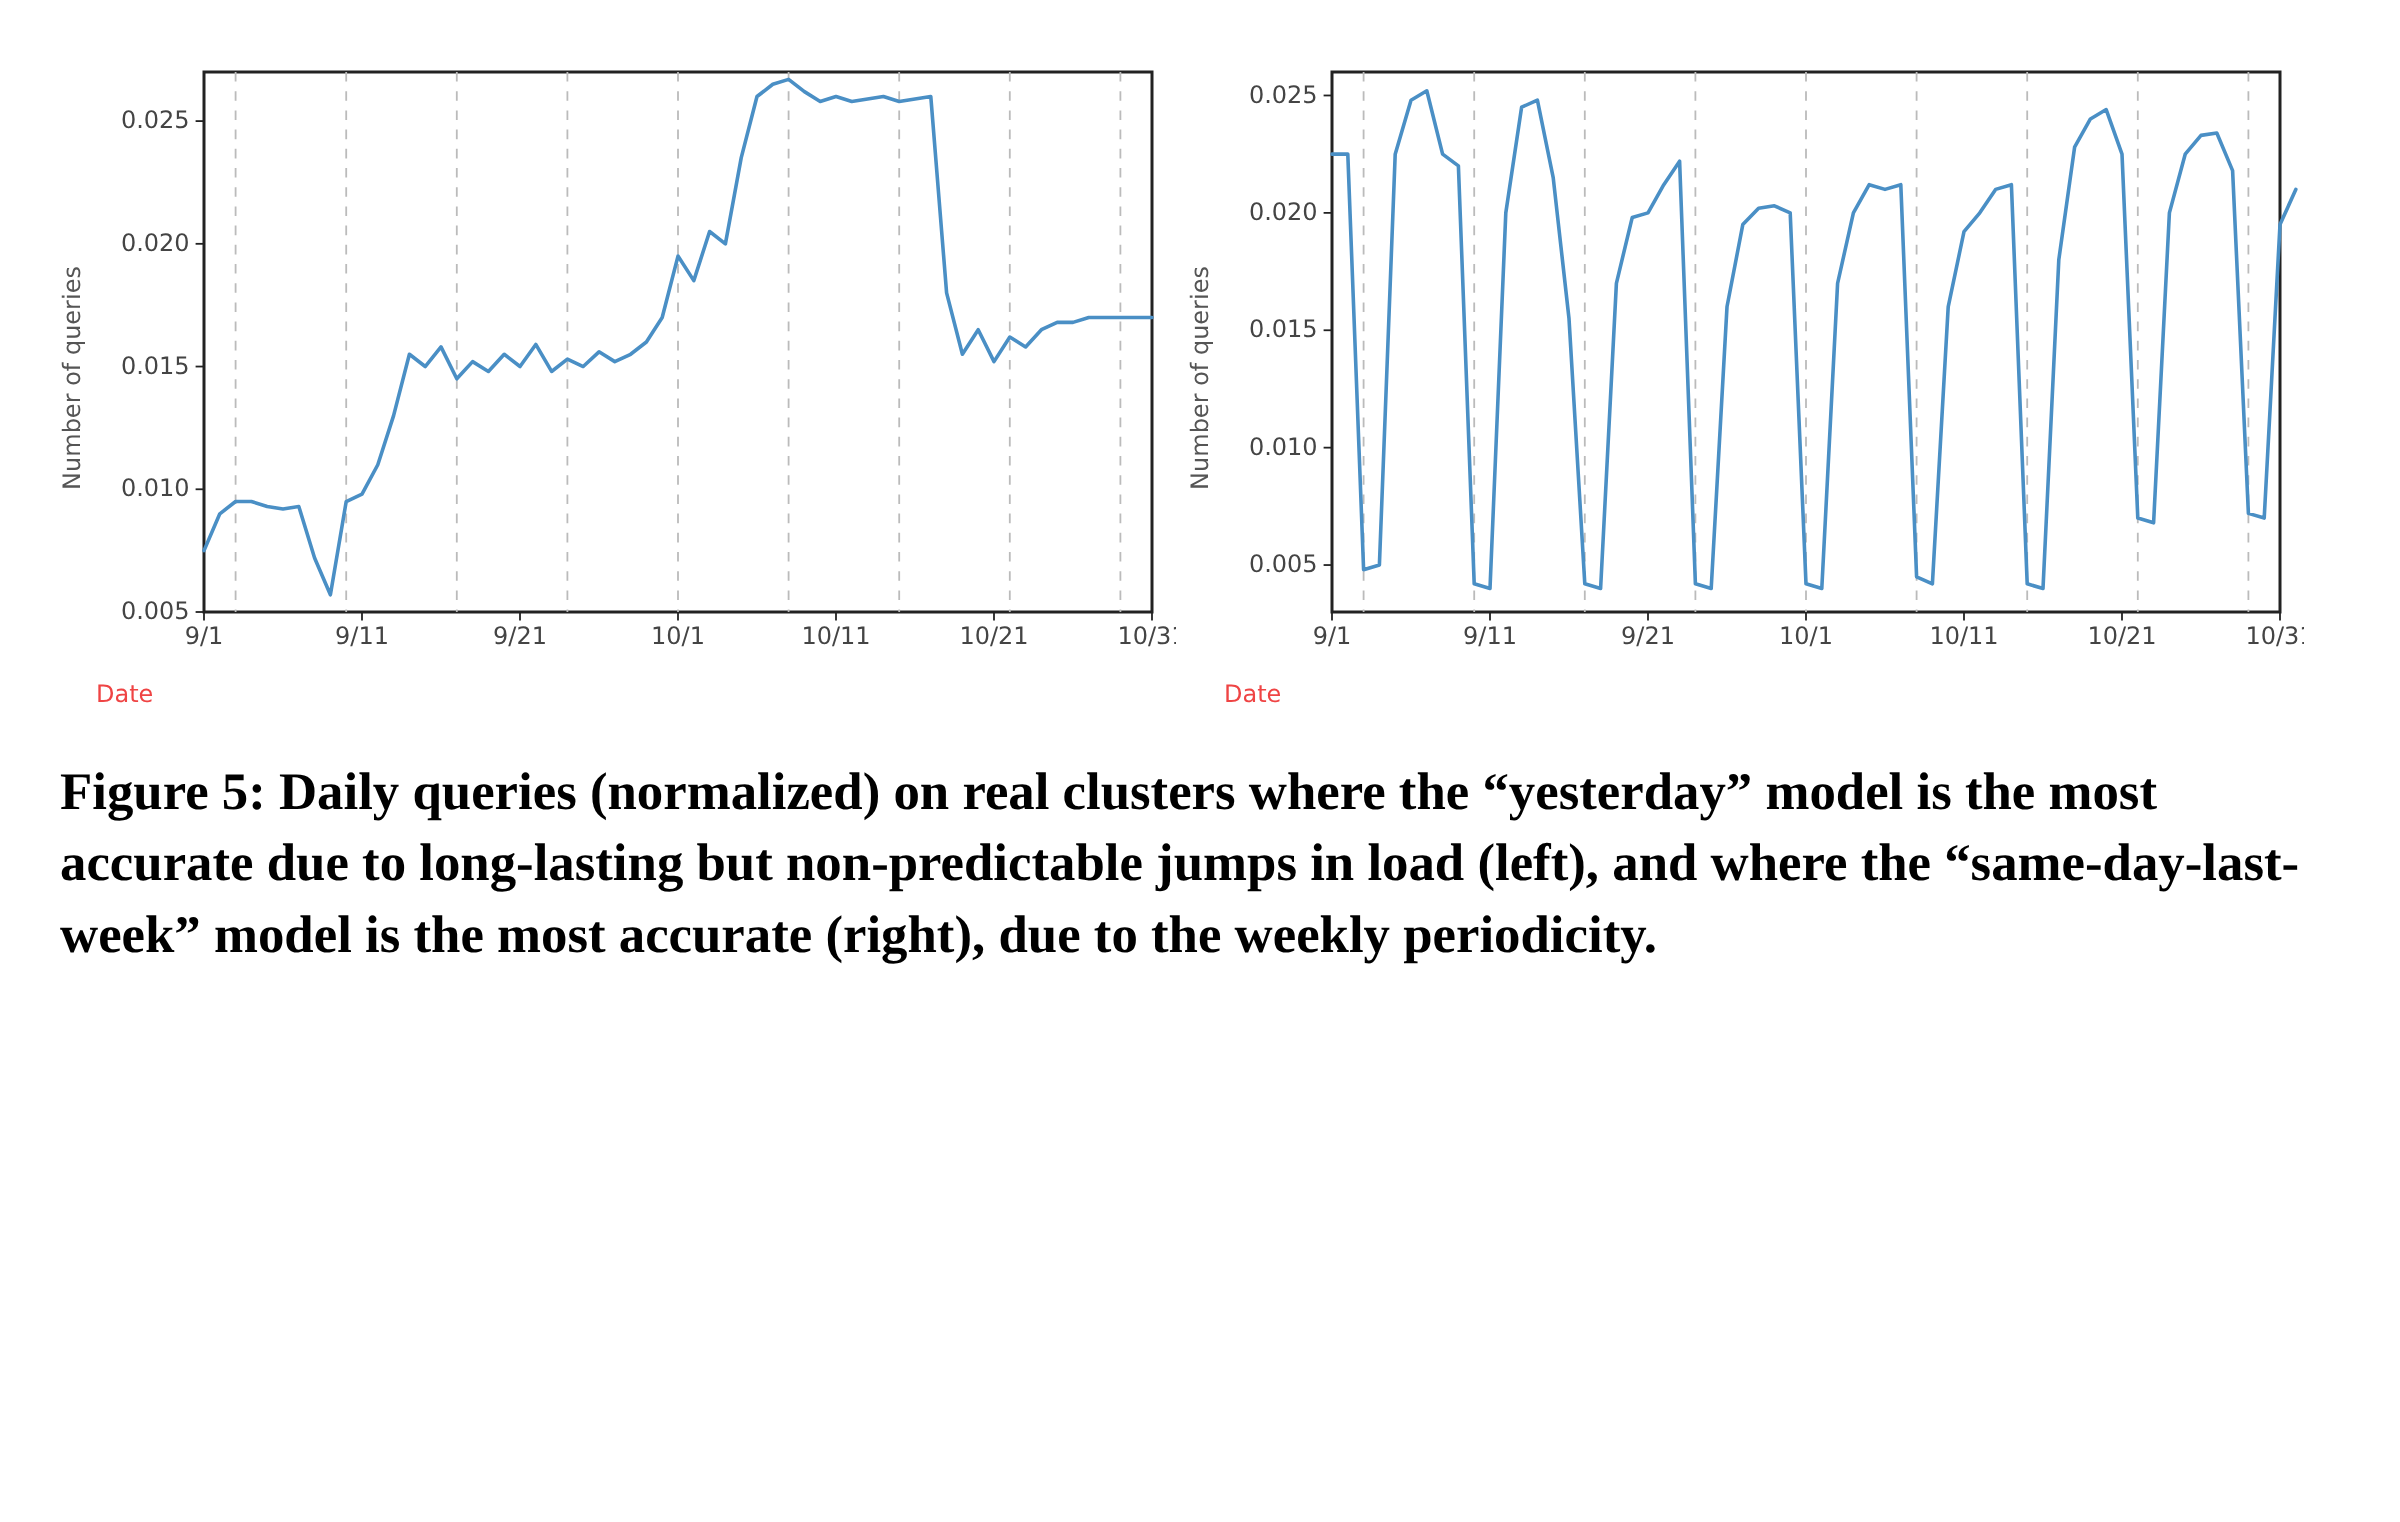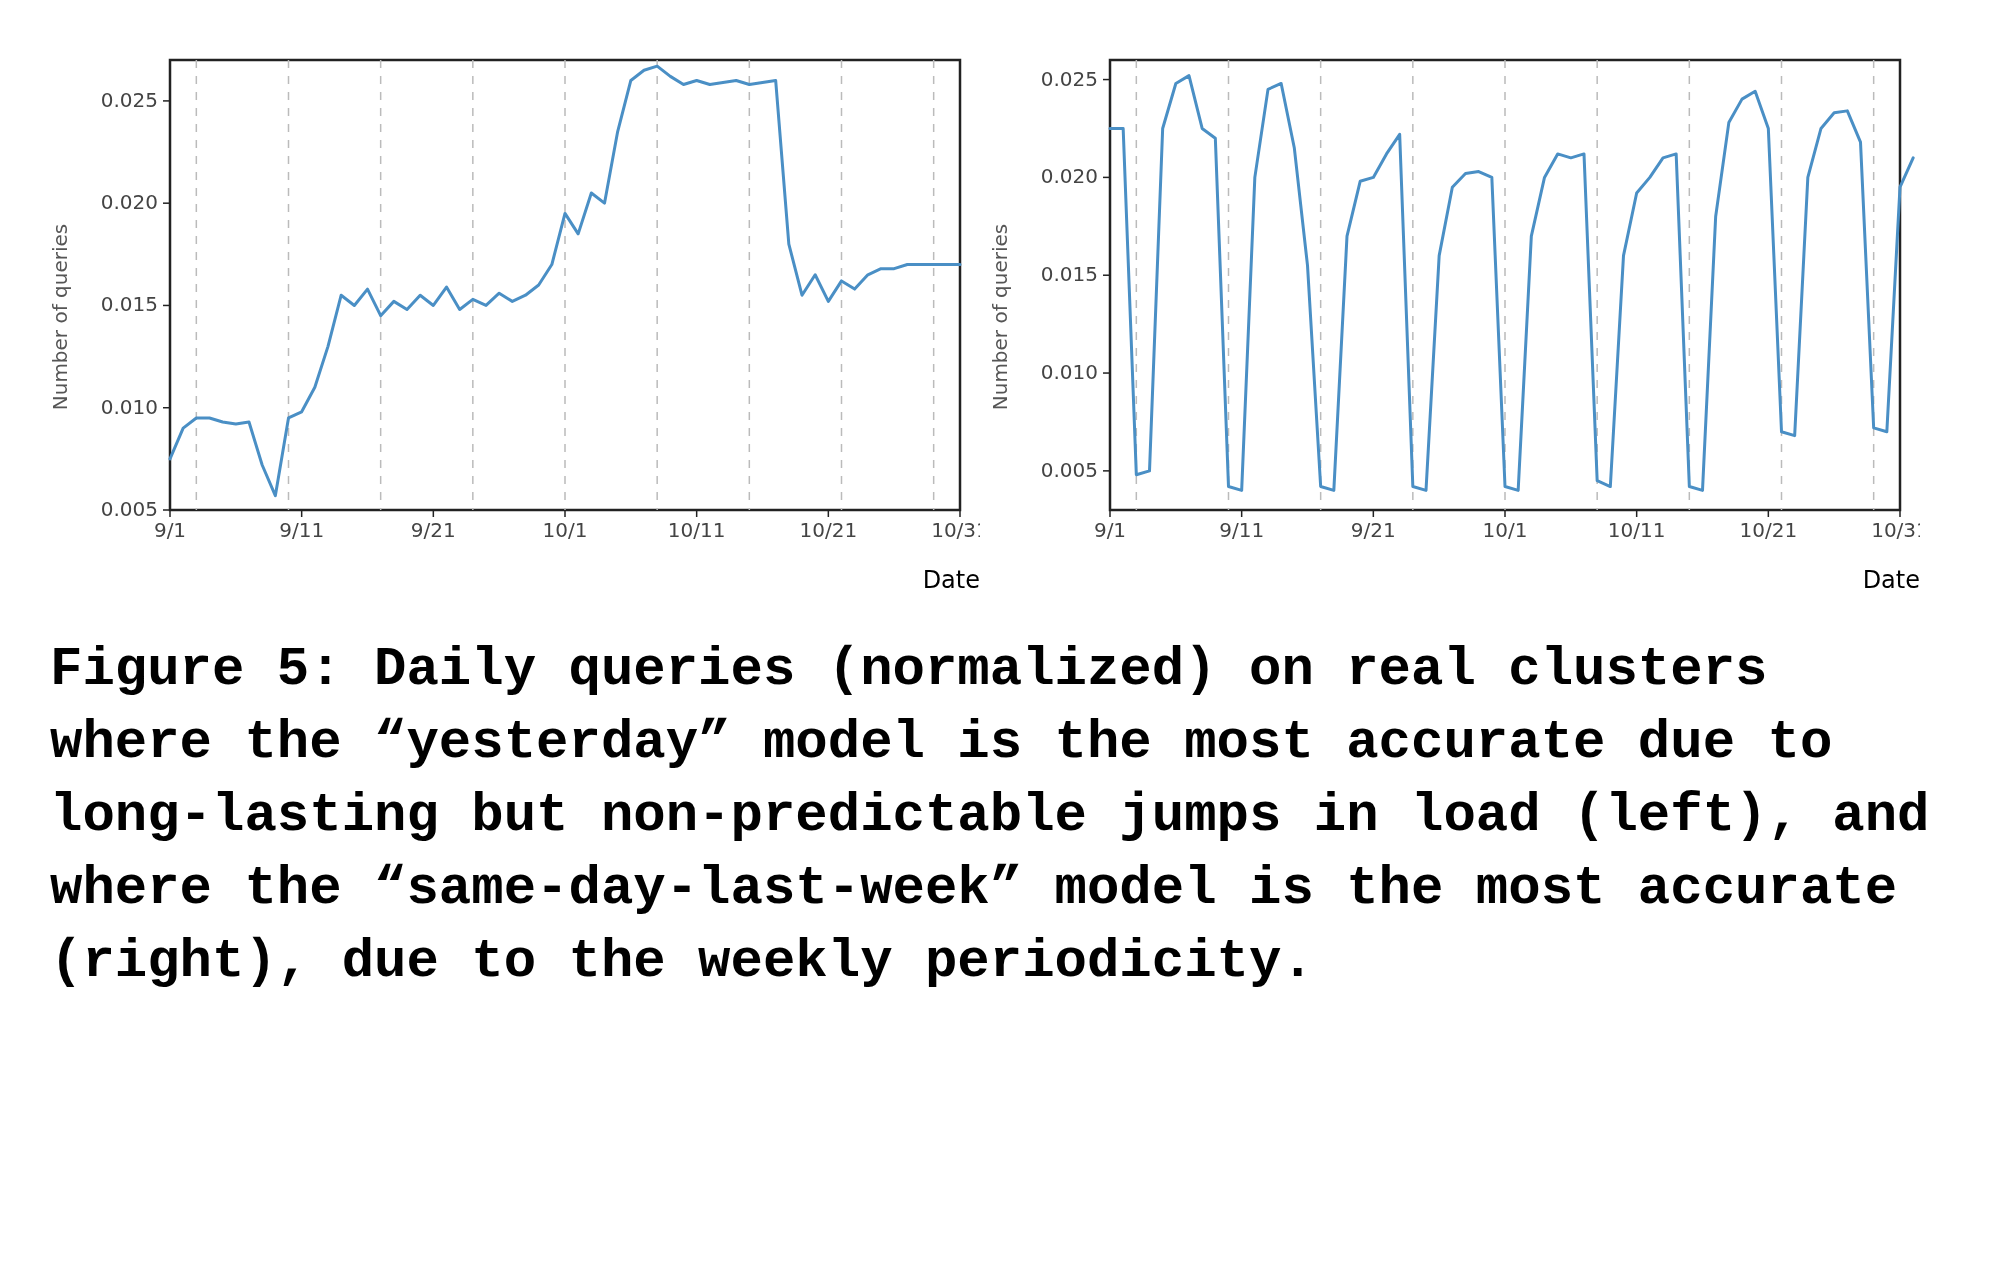--- a/index.html
+++ b/index.html
@@ -27,37 +27,36 @@
     position: absolute;
     left: -20px;
     top: 50%;
     transform: translate(-50%, -50%) rotate(-90deg);
     font-size: 20px;
     color: #555;
     white-space: nowrap;
     font-family: 'DejaVu Sans', Arial, sans-serif;
   }
   .x-axis-label {
-    text-align: right;
-    font-size: 24px;
-    color: #000000;
+    text-align: left;
+    font-size: 20px;
+    color: #ef4444;
     margin-top: 6px;
     font-family: 'DejaVu Sans', Arial, sans-serif;
   }
   svg {
     display: block;
   }
   .caption {
-    font-size: 54px;
+    font-size: 44px;
     font-weight: bold;
     line-height: 1.35;
     text-align: left;
     max-width: 1900px;
     margin: 0 auto;
-    font-family: Liberation Mono, monospace;
   }
   .tick-text {
     font-size: 20px;
     fill: #444;
     font-family: 'DejaVu Sans', Arial, sans-serif;
   }
 </style>
 </head>
 <body>
 

